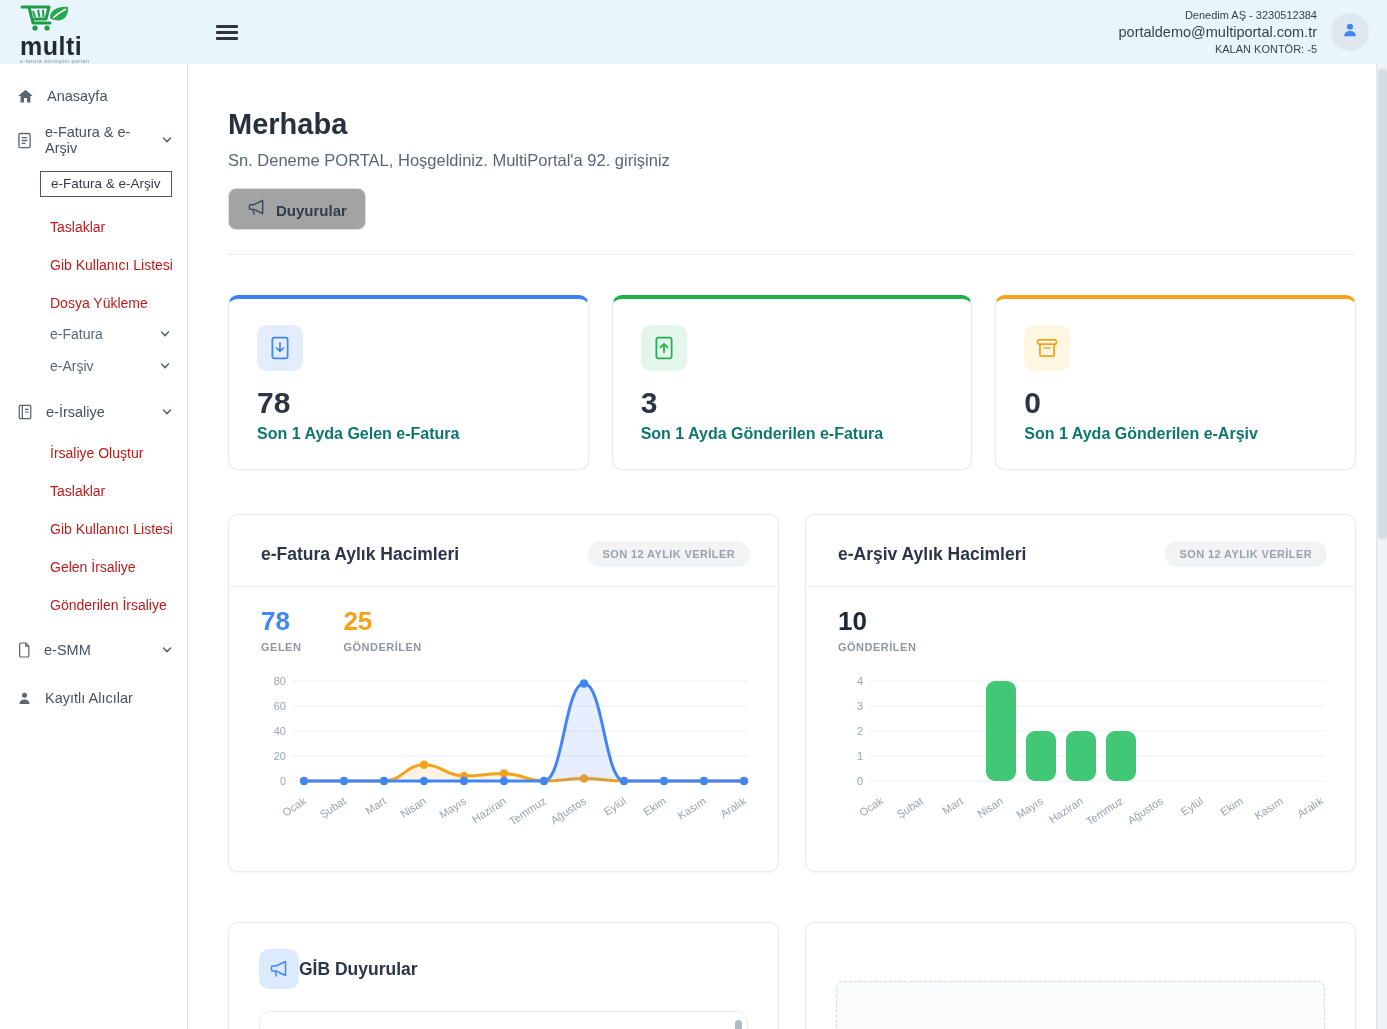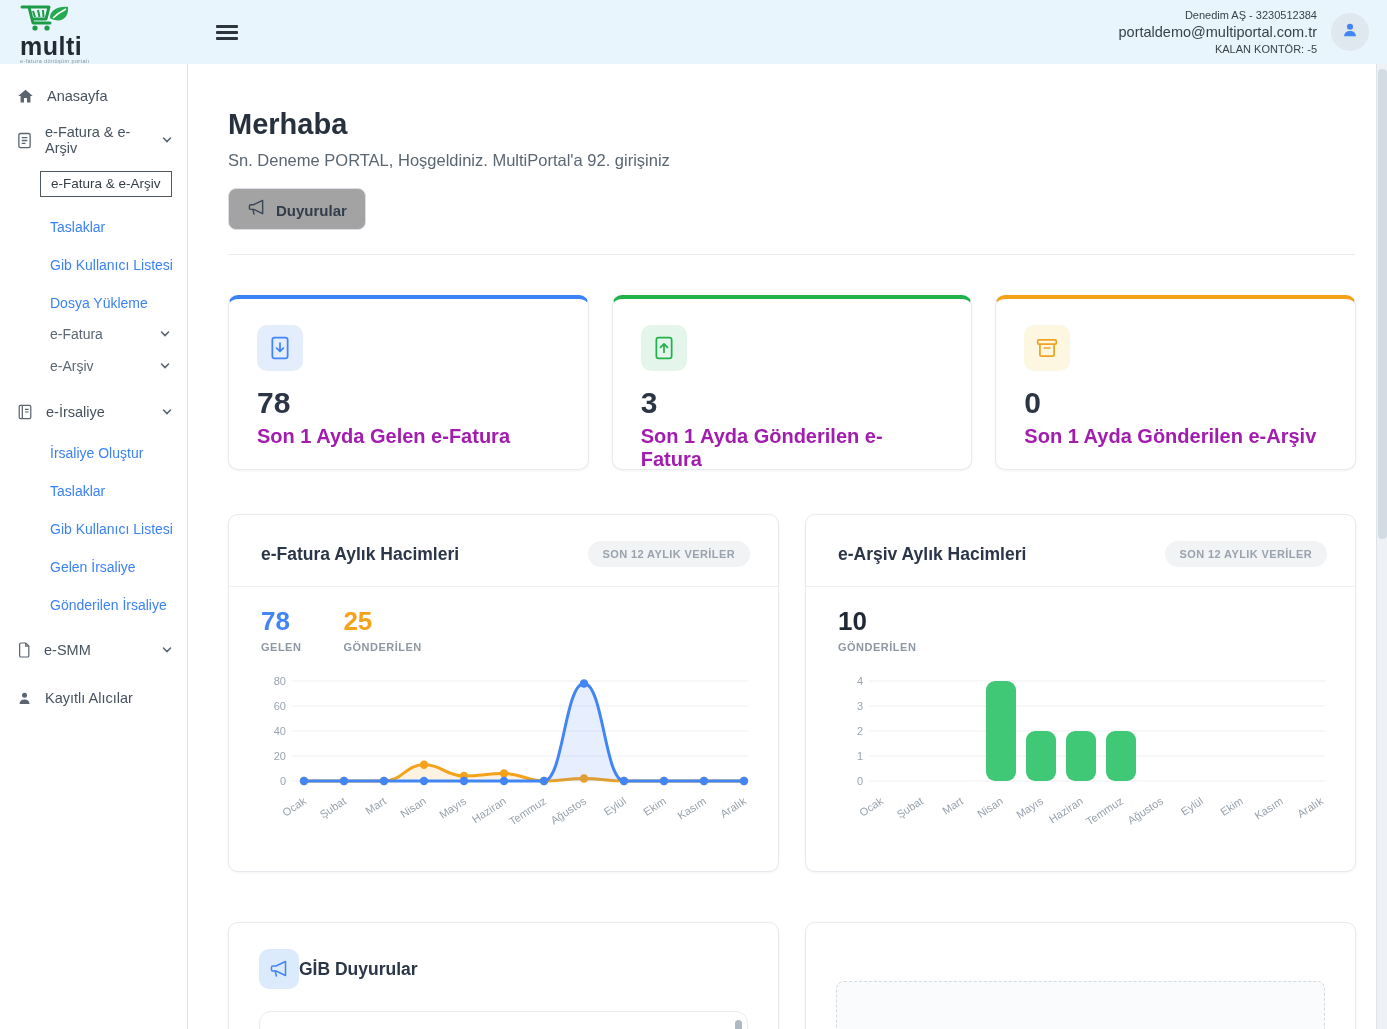--- a/index.html
+++ b/index.html
@@ -17,38 +17,38 @@
   .hamburger span { display:block; width:22px; height:3px; background:#2e353d; border-radius:1px; }
   .user-block { margin-left:auto; text-align:right; padding-right:14px; }
   .user-company { font-size:11px; color:#39424c; }
   .user-email { font-size:14.5px; color:#39424c; margin:3px 0; }
   .user-credit { font-size:11px; color:#39424c; }
   .avatar { width:38px; height:38px; border-radius:50%; background:#dfe7ef; margin-right:18px; display:flex; align-items:center; justify-content:center; cursor:pointer; }
   
   .sidebar { position:absolute; top:64px; left:0; bottom:0; width:188px; background:#fff; border-right:1px solid #dde2e7; padding-top:14px; z-index:2; }
   .side-main { display:flex; align-items:center; gap:13px; padding:10px 14px 10px 17px; font-size:14.5px; color:#47525f; cursor:pointer; }
   .side-main .chev { margin-left:auto; }
-  .side-sub { padding:15px 8px 7px 50px; font-size:14px; color:#3b82f6; cursor:pointer; }
+  .side-sub { padding:15px 8px 7px 50px; font-size:14px; color:#b91c1c; cursor:pointer; }
   .side-subparent { display:flex; align-items:center; padding:8px 16px 8px 50px; font-size:14px; color:#5c6773; cursor:pointer; }
   .side-subparent .chev { margin-left:auto; }
   .gap-sm { margin-top:12px; }
   .side-tooltip { position:absolute; left:40px; top:107px; background:#fff; border:1px solid #50575f; padding:4px 10px 5px; font-size:13.5px; color:#343c45; white-space:nowrap; z-index:6; }
   
   .main { position:absolute; top:64px; left:188px; right:0; bottom:0; background:#fff; }
   .welcome { padding:44px 32px 0 40px; }
   .welcome h1 { margin:0; font-size:29px; font-weight:700; color:#27313e; }
   .welcome p { margin:10px 0 0; font-size:16.5px; color:#5b6673; }
   .btn-announcements { margin-top:18px; display:inline-flex; align-items:flex-end; gap:10px; padding:10px 18px; background:#a3a3a3; border:1px solid #d9dfe5; border-radius:8px; font-size:15px; font-weight:700; color:#323d4b; cursor:pointer; font-family:inherit; }
   .welcome-divider { margin:24px 0 0; border:none; border-top:1px solid #e9ebee; }
   
   .stat-row { display:flex; gap:23px; margin:40px 31px 0 40px; }
   .stat-card { flex:1; background:#fff; border:1px solid #e7eaee; border-top:4px solid #888; border-radius:10px; padding:26px 28px 24px; height:175px; box-shadow:0 1px 3px rgba(16,24,40,.05); }
   .stat-icon { width:46px; height:46px; border-radius:10px; display:flex; align-items:center; justify-content:center; }
   .stat-value { font-size:30px; font-weight:700; color:#2b3546; margin-top:15px; line-height:34px; }
-  .stat-label { font-size:20px; font-weight:700; color:#a21caf; margin-top:5px; }
+  .stat-label { font-size:16px; font-weight:700; color:#0f766e; margin-top:5px; }
   
   .chart-row { display:flex; gap:26px; margin:44px 31px 0 40px; }
   .chart-card { flex:1; background:#fff; border:1px solid #e7eaee; border-radius:10px; height:358px; box-shadow:0 1px 3px rgba(16,24,40,.05); overflow:hidden; }
   .chart-head { display:flex; align-items:center; padding:26px 28px 19px 32px; border-bottom:1px solid #edeff2; }
   .chart-title { font-size:17.5px; font-weight:700; color:#2b3648; }
   .chart-badge { margin-left:auto; background:#f1f3f5; color:#9aa3ad; font-size:11px; font-weight:700; letter-spacing:.4px; padding:7px 15px; border-radius:15px; }
   .chart-stats { display:flex; gap:42px; padding:20px 32px 2px; }
   .cs-num { font-size:26px; font-weight:700; line-height:28px; }
   .cs-num.blue { color:#4285f4; } .cs-num.orange { color:#f5a21b; } .cs-num.dark { color:#1f2835; }
   .cs-label { font-size:11px; font-weight:700; letter-spacing:.5px; color:#8e98a4; margin-top:6px; }

